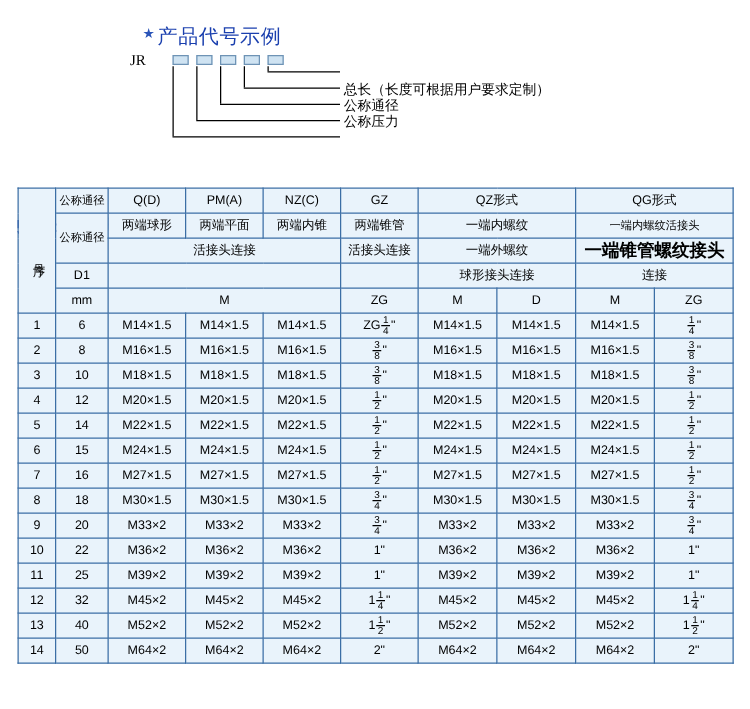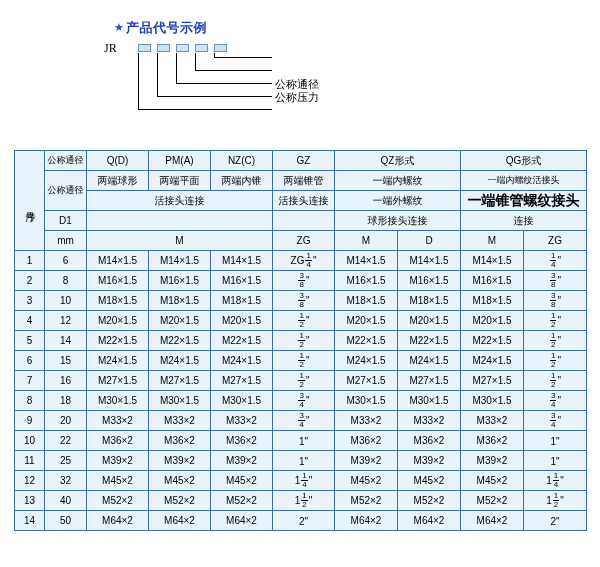--- a/index.html
+++ b/index.html
@@ -27,22 +27,22 @@
     left: 114px;
     top: 22px;
     color: #2a54b8;
     font-size: 11px;
     line-height: 11px;
   }
   .code-title {
     position: absolute;
     left: 126px;
     top: 19px;
-    font-size: 13px;
-    font-weight: bold;
+    font-size: 16px;
+    font-weight: normal;
     color: #1a3fae;
     letter-spacing: 0.5px;
     white-space: nowrap;
   }
   .jr-label {
     position: absolute;
     left: 104px;
     top: 41px;
     font-size: 12px;
     color: #000;
@@ -157,20 +157,21 @@
 
   <div class="lead lead-v" style="left:176px; top:53px; height:30px;"></div>
   <div class="lead lead-h" style="left:176px; top:83px; width:96px;"></div>
 
   <div class="lead lead-v" style="left:157px; top:53px; height:43px;"></div>
   <div class="lead lead-h" style="left:157px; top:96px; width:115px;"></div>
 
   <div class="lead lead-v" style="left:138px; top:53px; height:56px;"></div>
   <div class="lead lead-h" style="left:138px; top:109px; width:134px;"></div>
 
+  <span class="legend-item" style="left:275px; top:64px;">总长（长度可根据用户要求定制）</span>
   <span class="legend-item" style="left:275px; top:77px;">公称通径</span>
   <span class="legend-item" style="left:275px; top:90px;">公称压力</span>
 </div>
 
 <div class="section-title">螺母连接形式参考表</div>
 
 <table class="main">
   <colgroup>
     <col style="width:30px">
       <col style="width:42px">

